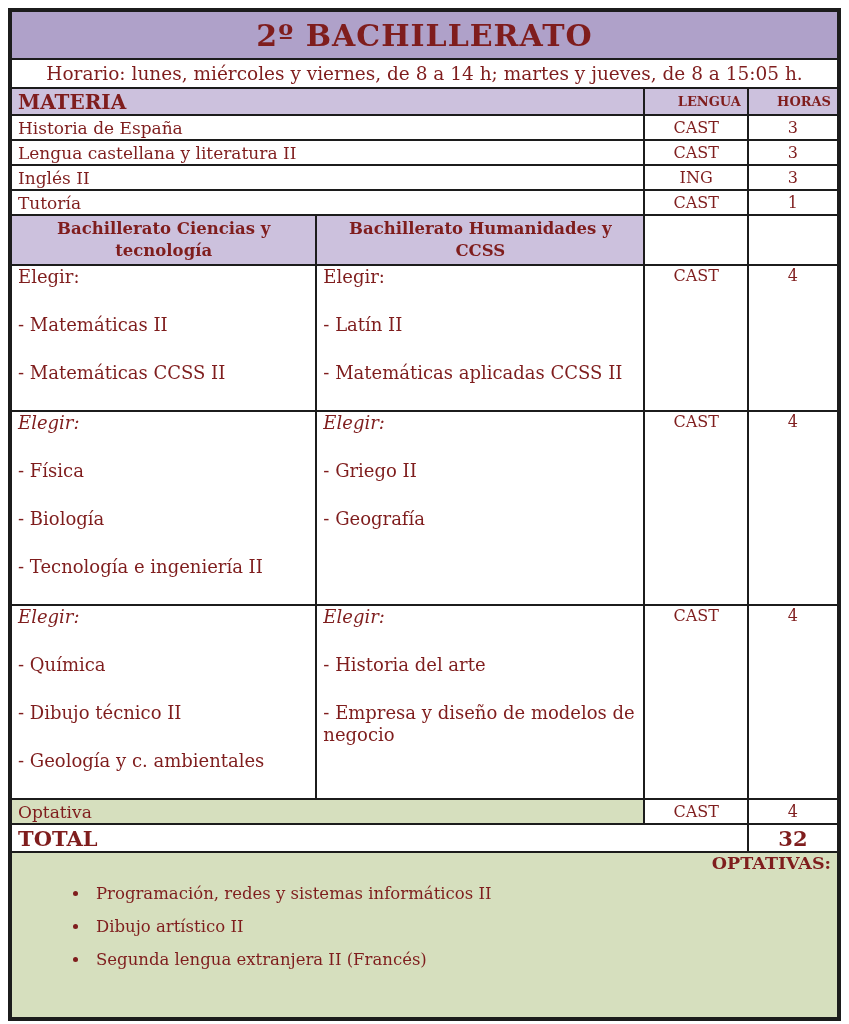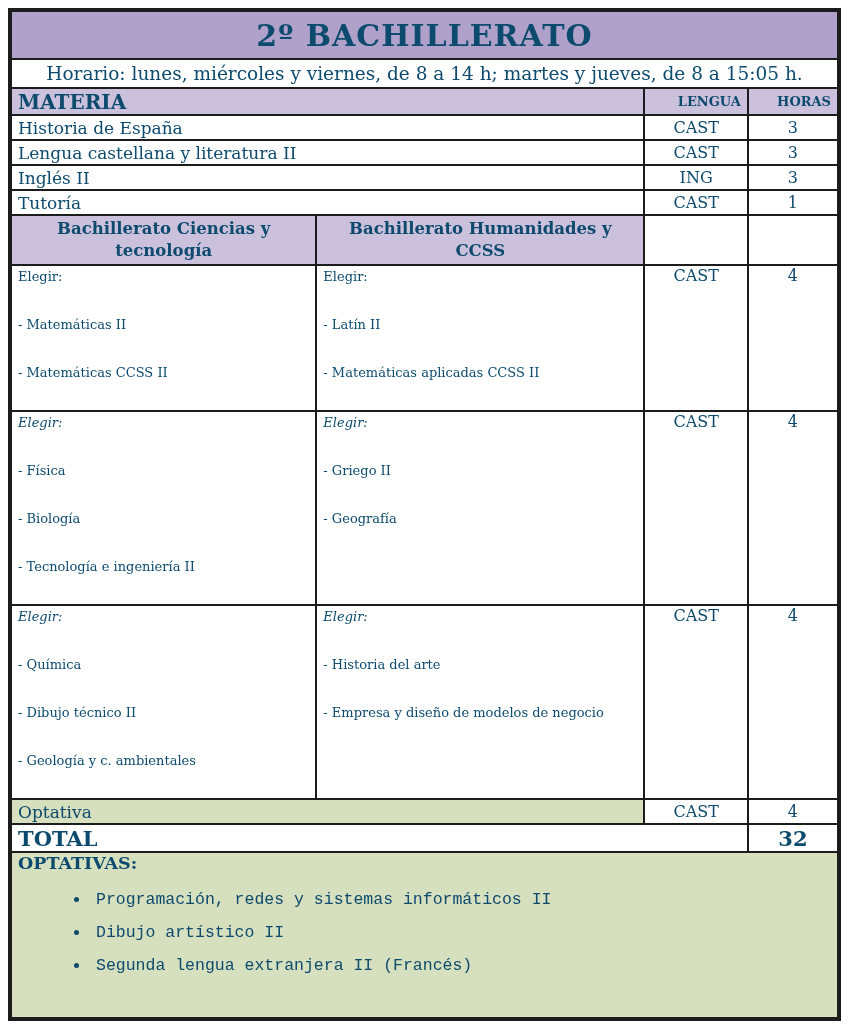--- a/index.html
+++ b/index.html
@@ -5,21 +5,21 @@
   html, body {
     margin: 0;
     padding: 0;
     background: #ffffff;
   }
   .page {
     width: 849px;
     height: 1024px;
     background: #ffffff;
     font-family: "DejaVu Serif", "Liberation Serif", serif;
-    color: #0c4a6e;
+    color: #7f1d1d;
     position: relative;
     overflow: hidden;
   }
   table.sched {
     border-collapse: collapse;
     table-layout: fixed;
     width: 833px;
     margin: 8px 0 0 8px;
     border: 4px solid #1c1c1c;
   }
@@ -77,21 +77,21 @@
     line-height: 1.35;
     vertical-align: middle;
   }
   .track-cell { background: var(--purple-light, #CCC1DD); margin-top: 40px; }
   .track-empty { background: #ffffff; }
 
   .elective-cell {
     vertical-align: top;
     background: #ffffff;
     padding: 4px 8px 0 6px;
-    font-size: 13px;
+    font-size: 18px;
   }
   .elective-cell p {
     margin: 0 0 26px 0;
     line-height: 22px;
   }
   .elective-cell p.it { font-style: italic; }
   .e1 td { height: 121px; }
   .e2 td { height: 166px; }
   .e3 td { height: 176px; }
   .ltop { vertical-align: top; padding-top: 4px; }
@@ -116,33 +116,33 @@
   }
   .optativas-row td {
     background: var(--green, #D6DFBE);
     vertical-align: top;
     height: 164px;
     padding: 4px 8px;
   }
   .optativas-heading {
     font-weight: bold;
     font-size: 17.5px;
-    margin: 0 0 16px 0;
+    margin: 0 0 10px 0;
+    text-align: right;
   }
   .optativas-list {
     list-style: disc;
     margin: 0;
     padding-left: 72px;
   }
   .optativas-list li {
     font-size: 16.5px;
     line-height: 22px;
     margin-bottom: 11px;
     padding-left: 6px;
-    font-family: Liberation Mono, monospace;
   }
 </style>
 </head>
 <body>
 
 <div class="page">
   <table class="sched">
     <colgroup>
       <col class="c-sub1">
         <col class="c-sub2">

